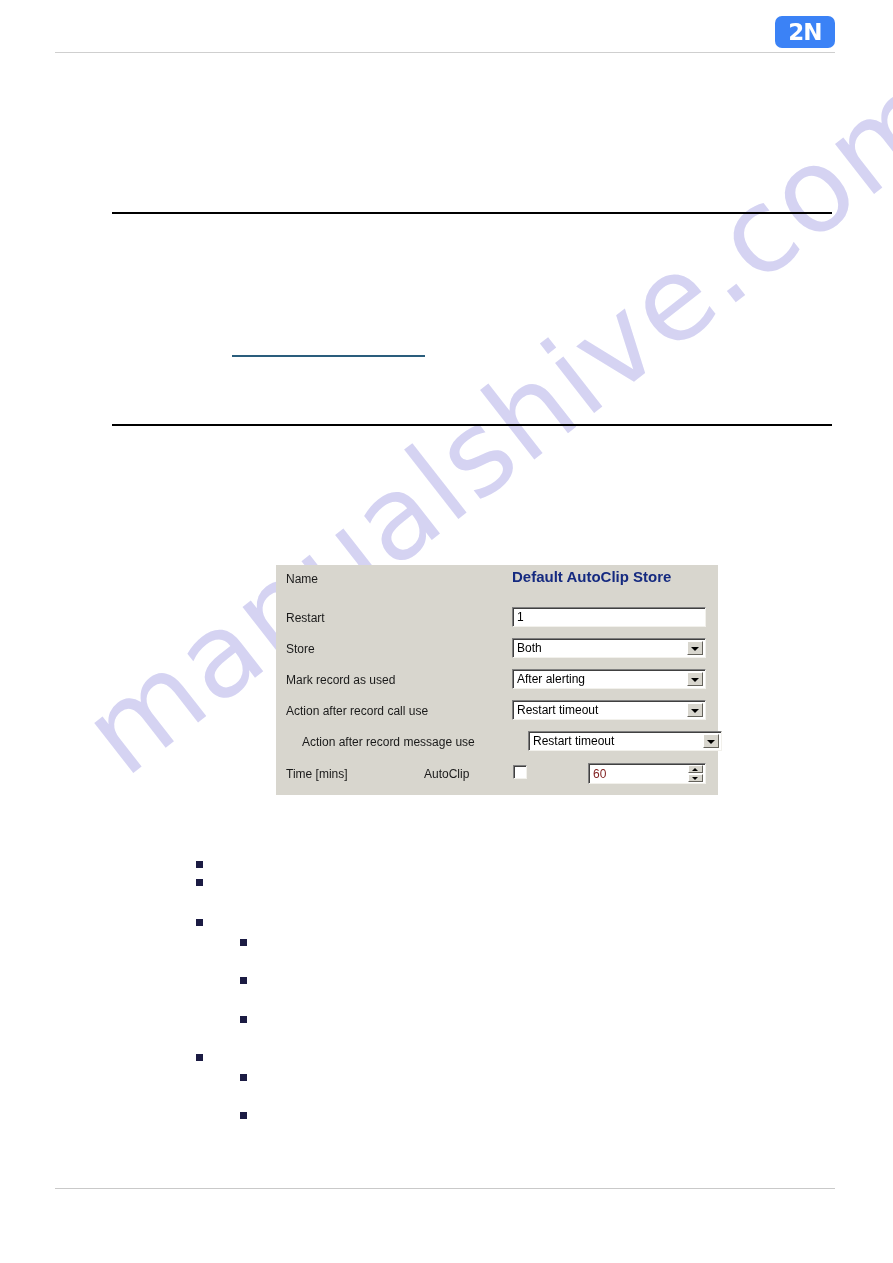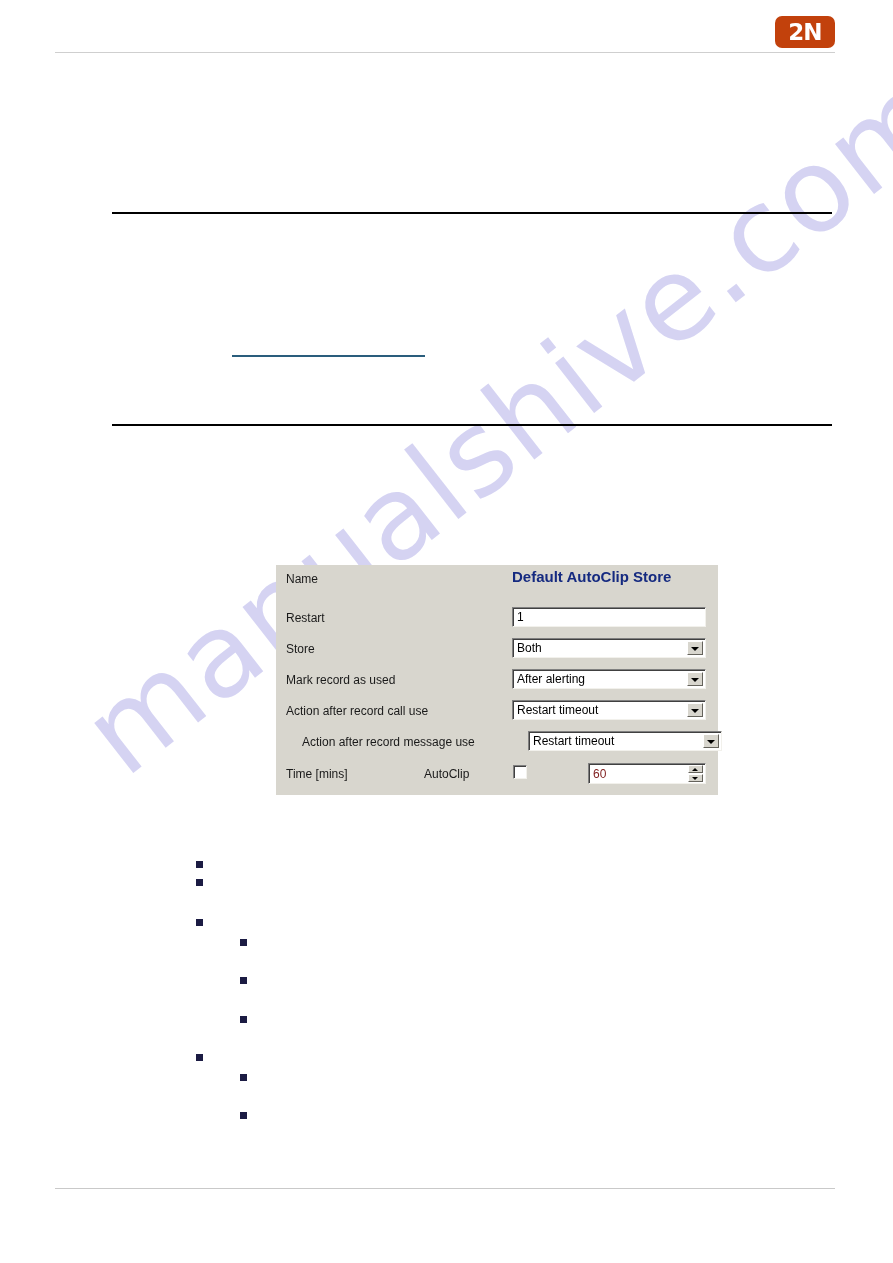--- a/index.html
+++ b/index.html
@@ -43,21 +43,21 @@
     white-space: nowrap;
   }
 
   
   #logo {
     position: absolute;
     left: 775px;
     top: 16px;
     width: 60px;
     height: 32px;
-    background: #c2410c;
+    background: #3b82f6;
     border-radius: 7px;
     z-index: 20;
   }
   #logo .logo-text {
     position: absolute;
     left: 0;
     top: 0;
     width: 60px;
     height: 32px;
     line-height: 32px;

